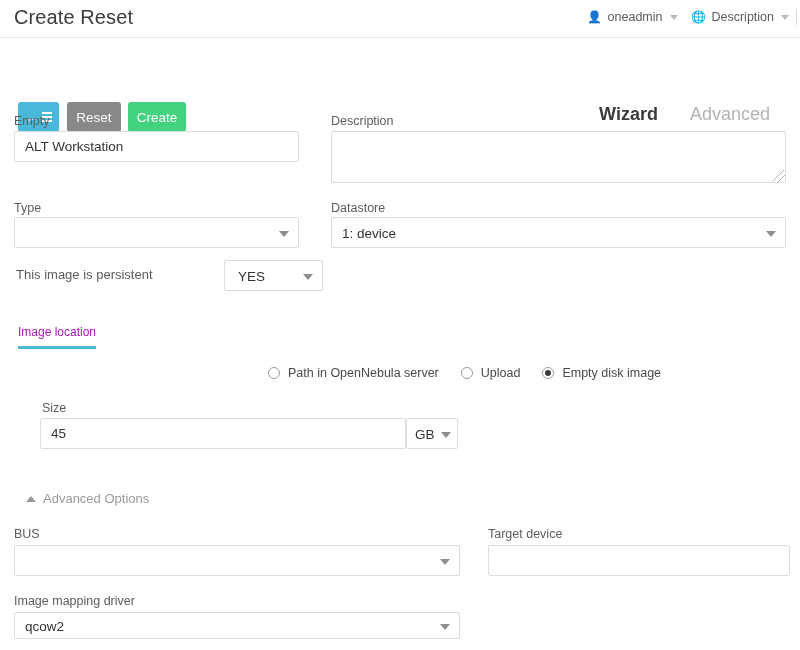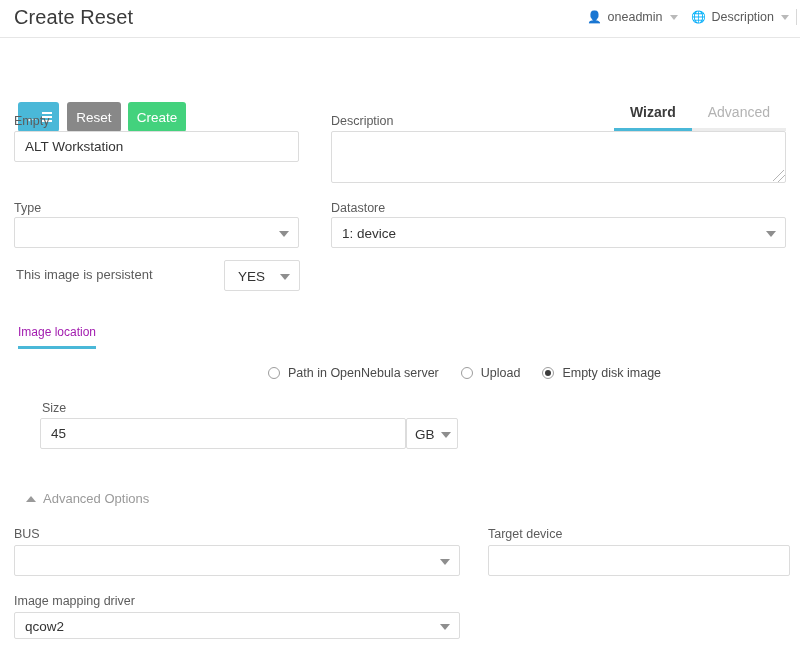--- a/index.html
+++ b/index.html
@@ -72,21 +72,21 @@
   .back-lines { display: inline-flex; flex-direction: column; gap: 2px; }
   .back-lines span { display: block; width: 10px; height: 2px; background: #fff; }
 
   
   .tabs {
     position: absolute; right: 14px; top: 62px;
     display: flex; align-items: flex-end;
   }
   .tab {
     padding: 4px 16px 8px 16px;
-    font-size: 14px;
+    font-size: 18px;
     cursor: pointer;
     border-bottom: 3px solid #ececec;
   }
   .tab.active { color: #3b3b3b; font-weight: bold; border-bottom-color: #4ab8d8; }
   .tab.inactive { color: #b3b3b3; font-weight: normal; }
 
   
   .form {
     position: absolute; left: 0; top: 100px;
     width: 800px; height: 550px;
@@ -231,21 +231,21 @@
   </div>
 
   <div class="fl" style="left:331px; top:101px;">Datastore</div>
   <div class="select-wrap" style="left:331px; top:117px; width:455px; height:31px;">
     <div class="ctrl"></div>
     <span class="select-text">1: device</span>
     <span class="caret"></span>
   </div>
 
   <div class="fl" style="left:16px; top:167px; font-size:13px;">This image is persistent</div>
-  <div class="select-wrap" style="left:224px; top:160px; width:76px; height:31px;">
+  <div class="select-wrap" style="left:224px; top:160px; width:99px; height:31px;">
     <div class="ctrl"></div>
     <span class="select-text" style="left:14px;">YES</span>
     <span class="caret"></span>
   </div>
 
   <div class="section-head" style="left:18px; top:225px;">Image location</div>
 
   <div class="radio-row" style="left:268px; top:266px;">
     <label class="radio-opt" style="margin-right:22px;">
       <span class="radio-dot"></span>

